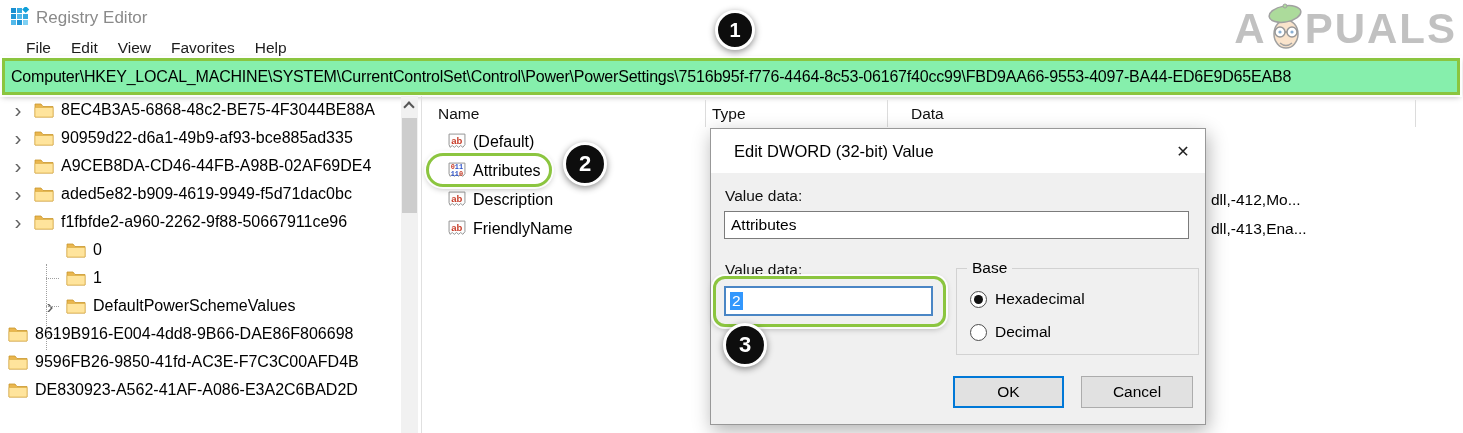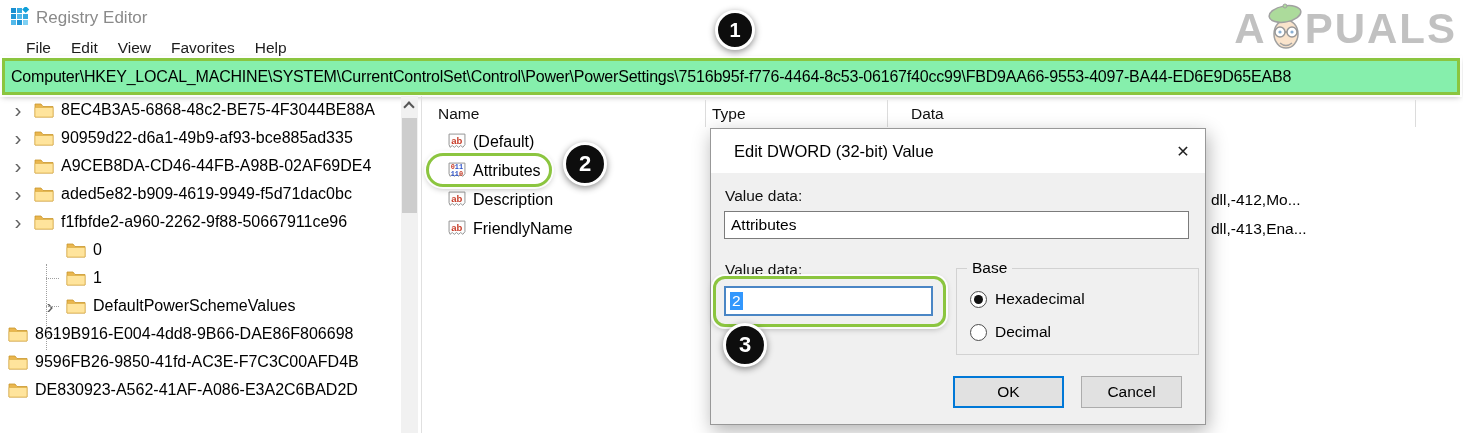--- a/index.html
+++ b/index.html
@@ -76,21 +76,21 @@
   .radio-row { position:absolute; left:13px; display:flex; align-items:center; }
   .radio-row.r0 { top:21px;justify-content:space-between; }
   .radio-row.r1 { top:54px; }
   .radio { width:17px; height:17px; border-radius:50%; border:1px solid #4d4d4d; background:#fff;
            display:flex; align-items:center; justify-content:center; }
   .radio.checked::after { content:""; width:9px; height:9px; border-radius:50%; background:#111; }
   .radio-label { margin-left:8px; font-size:15.5px; }
   .btn { position:absolute; top:247px; height:32px; background:#e1e1e1; display:flex;
          align-items:center; justify-content:center; font-size:15.5px; }
   .btn-ok { left:242px; width:111px; border:2px solid #0078d7; }
-  .btn-cancel { left:370px; width:101px; border:1px solid #acacac; }
+  .btn-cancel { left:370px; width:112px; border:1px solid #acacac; }
   
   .ann { position:absolute; background:#0d0d0d; color:#fff; border:3px solid #fff; border-radius:50%;
          display:flex; align-items:center; justify-content:center; font-weight:bold;
          box-shadow:0 2px 7px rgba(0,0,0,.45); z-index:9; }
   .ann1 { left:715px; top:10px; width:40px; height:40px; font-size:20px; }
   .ann2 { left:563px; top:142px; width:44px; height:44px; font-size:22px; }
   .ann3 { left:723px; top:323px; width:44px; height:44px; font-size:22px; }
   
   .watermark { position:absolute; top:2px; right:6px; display:flex; align-items:center;
                opacity:.55; z-index:2; }

